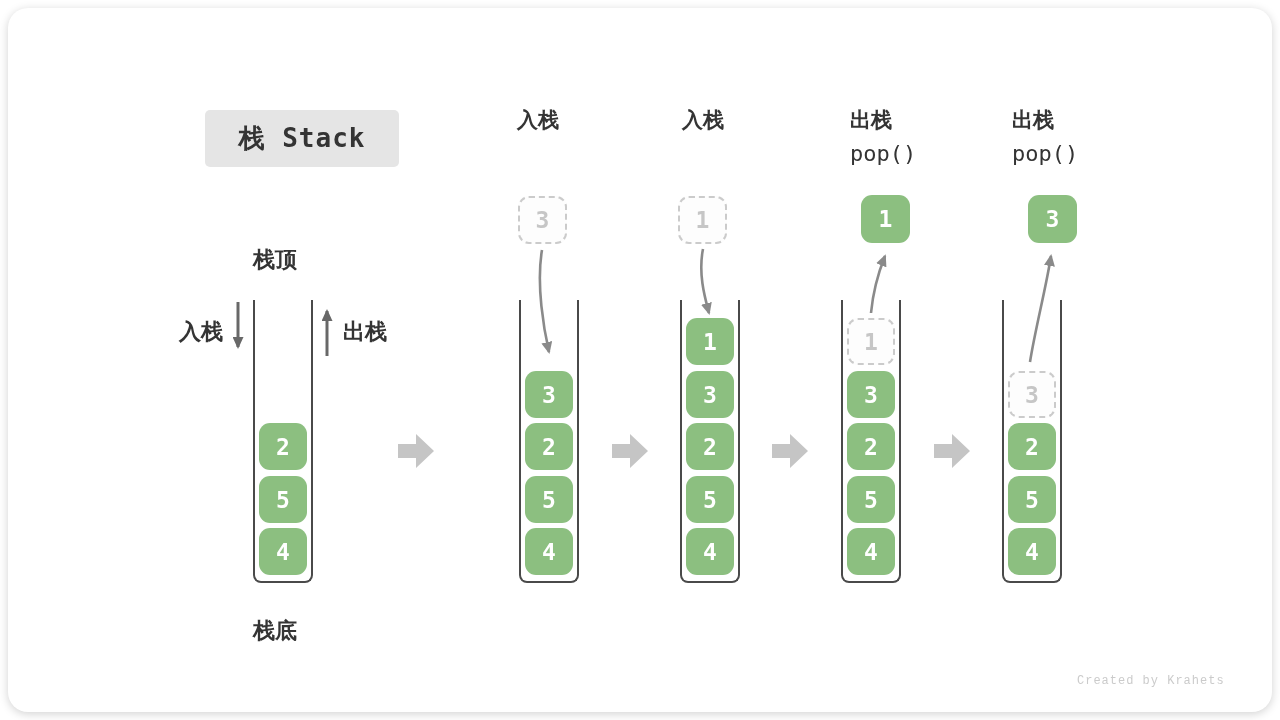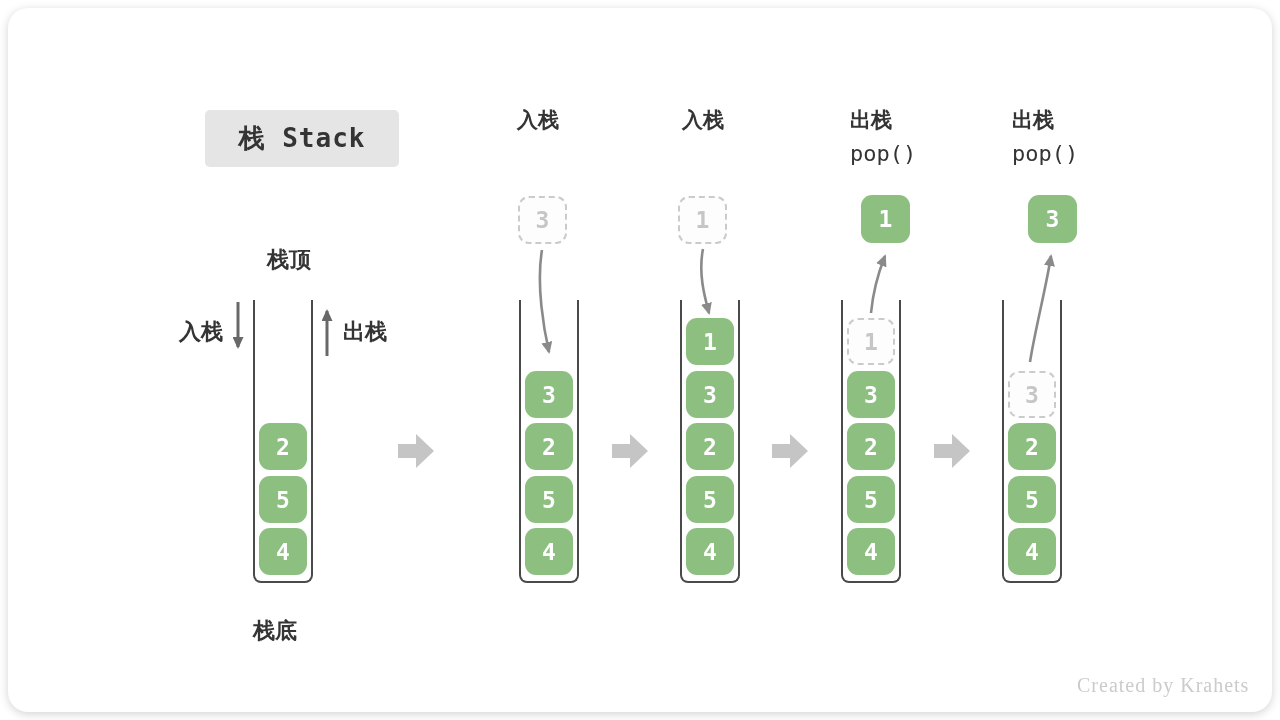--- a/index.html
+++ b/index.html
@@ -76,35 +76,35 @@
     position:absolute;left:0;top:0;width:1280px;height:720px;
     pointer-events:none;
   }
   .curve{stroke:var(--curve-arrow,#8A8A8A);stroke-width:2.6;fill:none;}
   .straight{stroke:var(--legend-arrow,#686868);stroke-width:3;fill:none;}
   .block-arrow{fill:var(--block-arrow,#C5C5C5);}
   .m-curve{fill:var(--curve-arrow,#8A8A8A);}
   .m-straight{fill:var(--legend-arrow,#686868);}
   .footer{
     position:absolute;left:1077px;top:674px;
-    font-family:Liberation Serif, serif;
-    font-size:20px;color:var(--footer-text,#CBCBCB);letter-spacing:1px;
+    font-family:Liberation Mono, monospace;
+    font-size:12px;color:var(--footer-text,#CBCBCB);letter-spacing:1px;
     white-space:nowrap;
   }
 </style>
 </head>
 <body>
 
 <div class="card"></div>
 
 <div class="title-box">
   <span>栈 Stack</span>
 </div>
 
-<div class="side-label" style="left:259px;top:245px;width:60px;text-align:center;">栈顶</div>
+<div class="side-label" style="left:245px;top:245px;width:60px;text-align:center;">栈顶</div>
 <div class="side-label" style="left:253px;top:616px;width:60px;text-align:left;">栈底</div>
 <div class="side-label" style="left:179px;top:317px;">入栈</div>
 <div class="side-label" style="left:343px;top:317px;">出栈</div>
 
 <div class="col-header" style="left:517px;">
   <div class="cn-line">入栈</div>
 </div>
 <div class="col-header" style="left:682px;">
   <div class="cn-line">入栈</div>
 </div>

